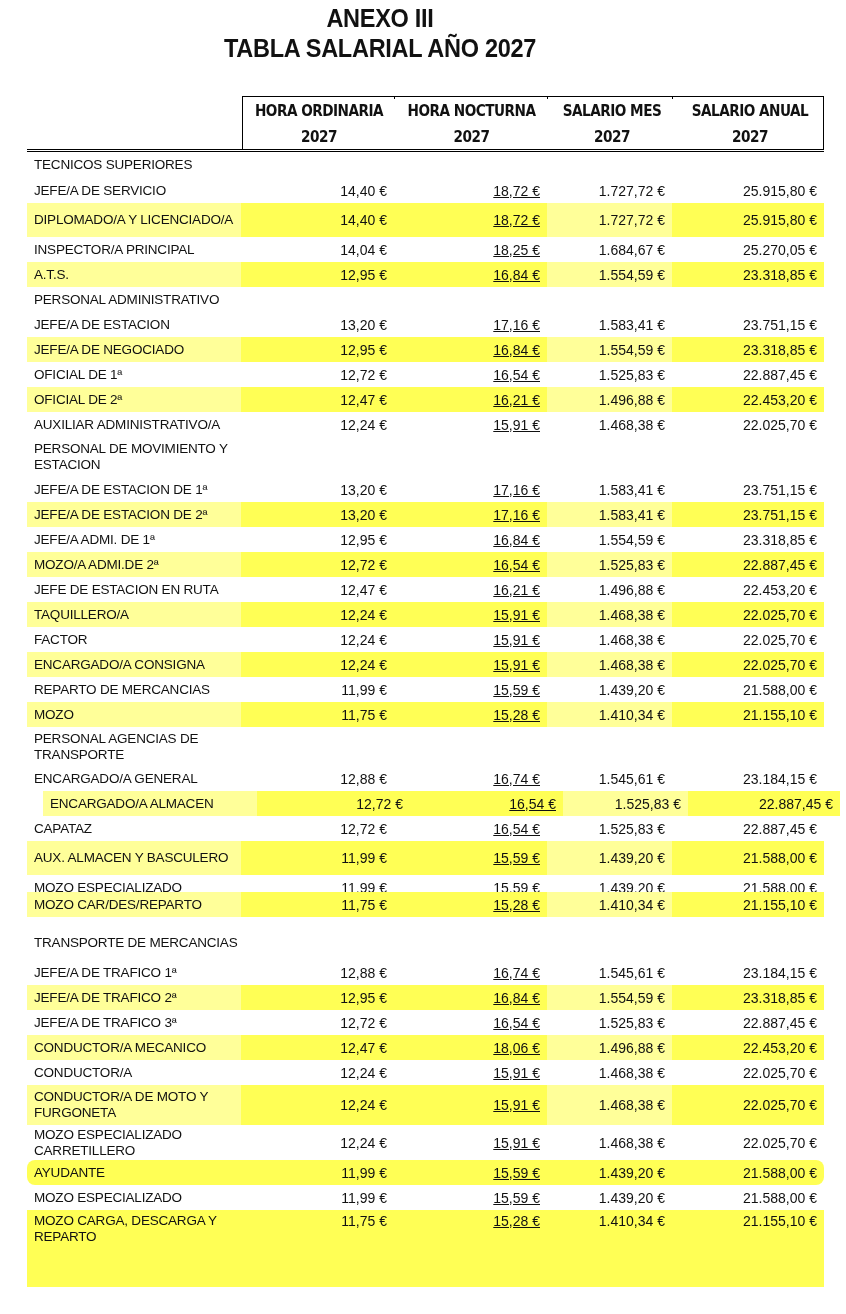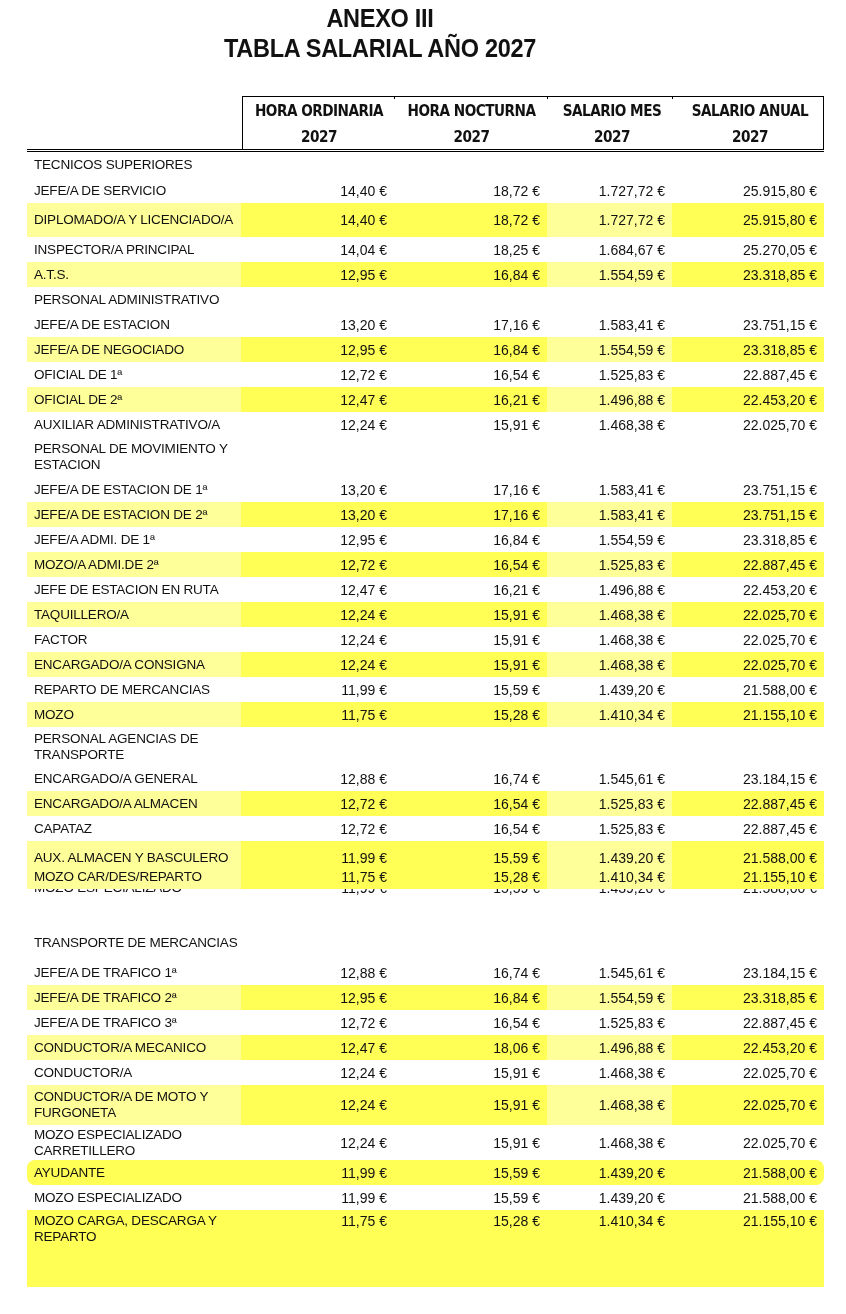--- a/index.html
+++ b/index.html
@@ -14,21 +14,21 @@
   .hdr-col .l2 { position: absolute; left: 0; right: 0; top: 31px; }
   .tick { position: absolute; top: 96px; width: 1px; height: 3px; background: #000; }
   .dbl { position: absolute; left: 27px; width: 797px; top: 149px; height: 1px; background: #000; }
   .dbl.b { top: 151px; }
 
   .row { position: absolute; left: 27px; width: 797px; }
   .cell { position: absolute; top: 0; bottom: 0; box-sizing: border-box; font-size: 13.5px; font-family: "Liberation Sans", sans-serif; }
   .c-label { left: 0; width: 214px; padding-left: 7px; display: flex; align-items: center; line-height: 16px; letter-spacing: -0.2px; }
   .c-num { display: flex; align-items: center; justify-content: flex-end; padding-right: 7px; font-size: 14px; }
   .c0 { left: 214px; width: 153px; }
-  .c1 { left: 367px; width: 153px; }
+  .c1 { left: 367px; width: 153px; text-decoration: underline; }
   .c2 { left: 520px; width: 125px; }
   .c3 { left: 645px; width: 152px; }
   .plain { background: #ffffff; }
   .hl .c-label { background: #ffff99; }
   .hl .c0, .hl .c1, .hl .c3 { background: #ffff55; }
   .hl .c2 { background: #ffff99; }
   .hlfull { background: #ffff55; }
   .top-align .cell { align-items: flex-start; padding-top: 3px; }
 </style>
 </head>
@@ -207,21 +207,21 @@
     <div class="row section" style="top: 727px; height: 39px;">
       <div class="cell c-label">PERSONAL AGENCIAS DE TRANSPORTE</div>
     </div>
     <div class="row plain" style="top: 766px; height: 25px;">
       <div class="cell c-label">ENCARGADO/A GENERAL</div>
       <div class="cell c-num c0">12,88 €</div>
       <div class="cell c-num c1">16,74 €</div>
       <div class="cell c-num c2">1.545,61 €</div>
       <div class="cell c-num c3">23.184,15 €</div>
     </div>
-    <div class="row hl" style="top: 791px; height: 25px;">
+    <div class="row hl" style="top: 791px; height: 25px; margin-left: 16px;">
       <div class="cell c-label">ENCARGADO/A ALMACEN</div>
       <div class="cell c-num c0">12,72 €</div>
       <div class="cell c-num c1">16,54 €</div>
       <div class="cell c-num c2">1.525,83 €</div>
       <div class="cell c-num c3">22.887,45 €</div>
     </div>
     <div class="row plain" style="top: 816px; height: 25px;">
       <div class="cell c-label">CAPATAZ</div>
       <div class="cell c-num c0">12,72 €</div>
       <div class="cell c-num c1">16,54 €</div>
@@ -235,21 +235,21 @@
       <div class="cell c-num c2">1.439,20 €</div>
       <div class="cell c-num c3">21.588,00 €</div>
     </div>
     <div class="row plain" style="top: 875px; height: 25px;">
       <div class="cell c-label">MOZO ESPECIALIZADO</div>
       <div class="cell c-num c0">11,99 €</div>
       <div class="cell c-num c1">15,59 €</div>
       <div class="cell c-num c2">1.439,20 €</div>
       <div class="cell c-num c3">21.588,00 €</div>
     </div>
-    <div class="row hl" style="top: 864px; height: 25px;">
+    <div class="row hl" style="top: 892px; height: 25px;">
       <div class="cell c-label">MOZO CAR/DES/REPARTO</div>
       <div class="cell c-num c0">11,75 €</div>
       <div class="cell c-num c1">15,28 €</div>
       <div class="cell c-num c2">1.410,34 €</div>
       <div class="cell c-num c3">21.155,10 €</div>
     </div>
     <div class="row section" style="top: 925px; height: 35px;">
       <div class="cell c-label">TRANSPORTE DE MERCANCIAS</div>
     </div>
     <div class="row plain" style="top: 960px; height: 25px;">

